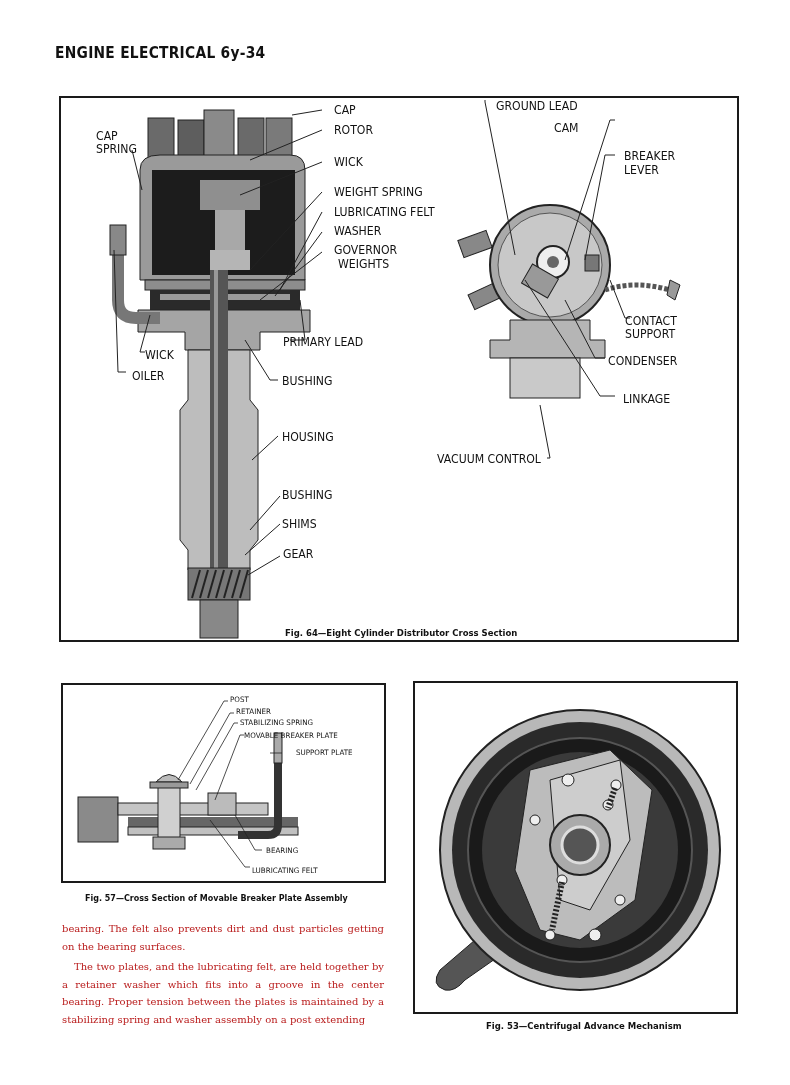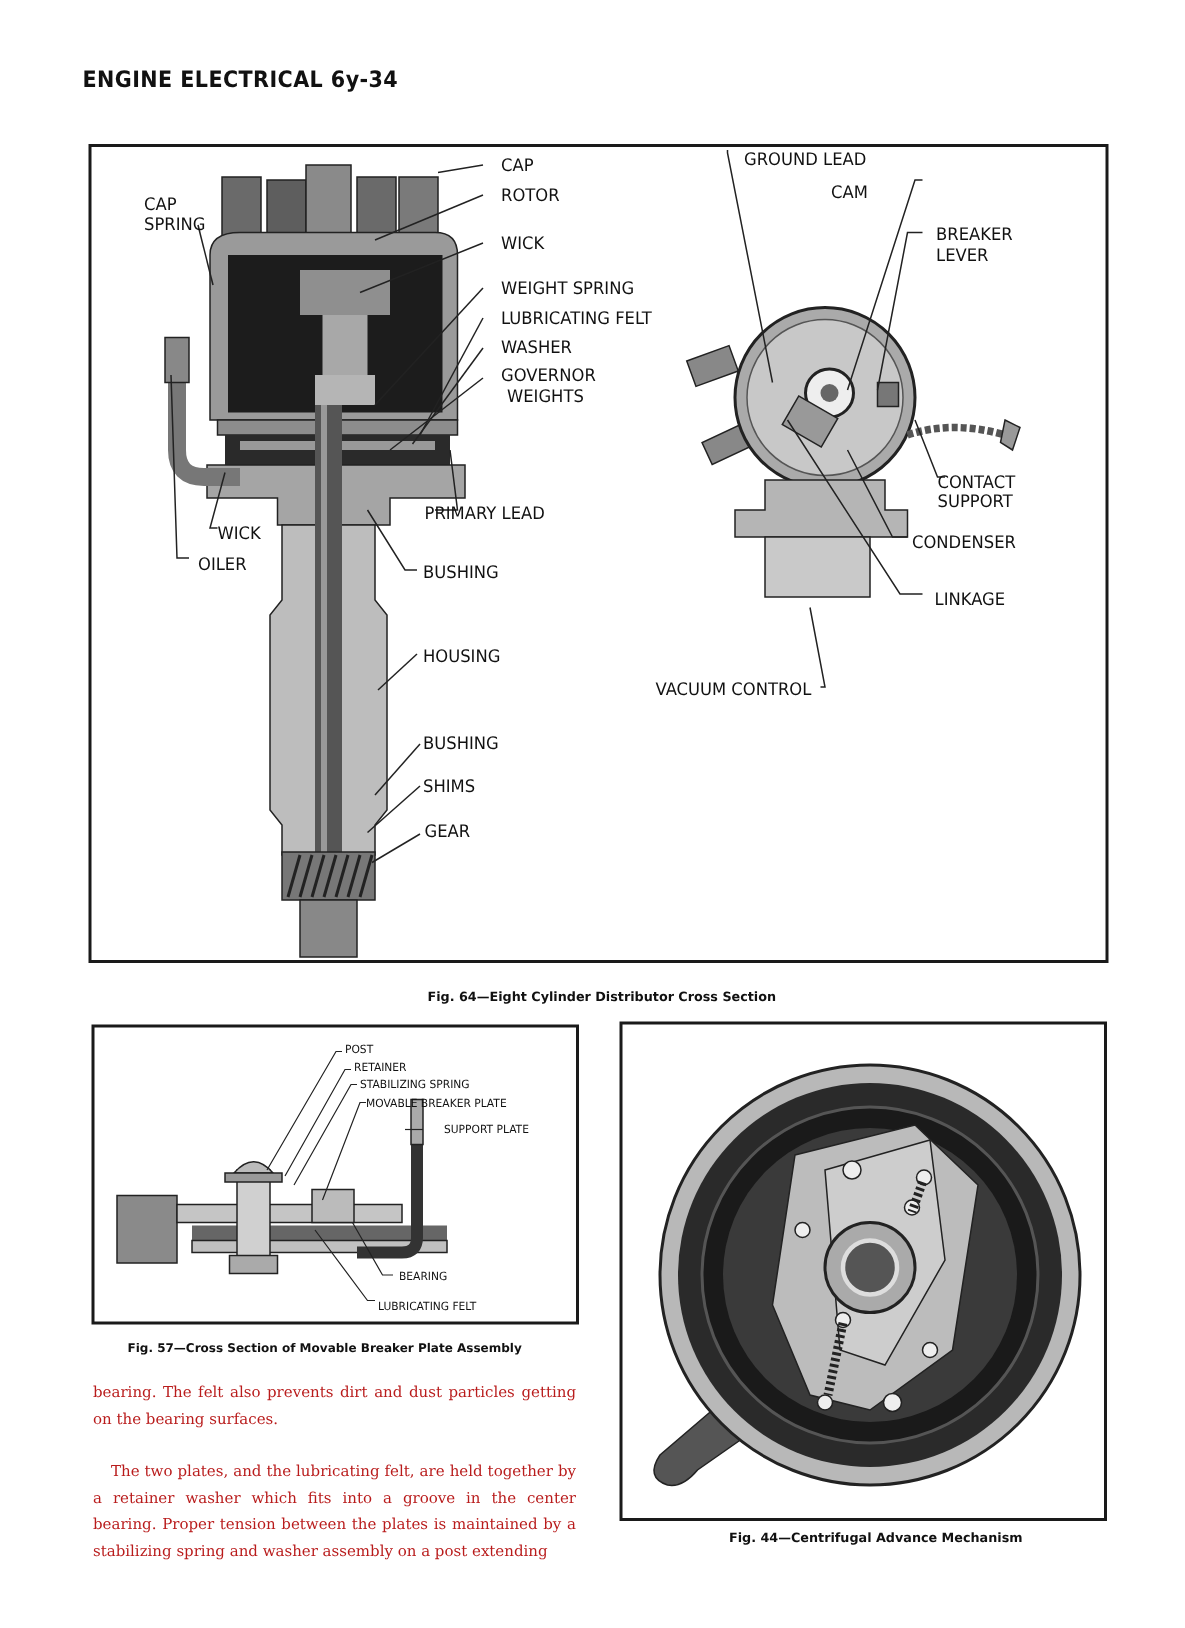--- a/index.html
+++ b/index.html
@@ -11,21 +11,21 @@
   .frame { border: 2px solid #1a1a1a; box-sizing: border-box; background: #fff; }
   .lbl { position: absolute; font-family: "DejaVu Sans", sans-serif; font-size: 11.5px; color: #111;
          white-space: nowrap; line-height: 13px; transform: scaleX(0.95); transform-origin: left; }
   .lbl.small { font-size: 7.5px; line-height: 10px; }
   .caption { position: absolute; font-family: "DejaVu Sans", sans-serif; font-weight: bold; font-size: 8.5px;
              white-space: nowrap; color: #111; }
   .body-text { position: absolute; left: 62px; top: 920px; width: 322px;
                font-family: "DejaVu Serif", serif; font-size: 10px; line-height: 17.5px; color: #b91c1c;
                text-align: justify; }
   .body-text p { margin: 0; }
-  .body-text p + p { text-indent: 12px; margin-top: 18px; }
+  .body-text p + p { text-indent: 12px; margin-top: 3px; }
   svg { position: absolute; overflow: visible; }
 </style>
 </head>
 <body>
 
 <div class="abs header">ENGINE ELECTRICAL 6y-34</div>
 
 <div class="abs frame" style="left:59px; top:96px; width:680px; height:546px;"></div>
 
 <svg style="left:100px; top:100px;" width="240" height="540" viewBox="0 0 240 540">
@@ -134,21 +134,21 @@
 <div class="lbl" style="left:496px; top:100px;">GROUND LEAD</div>
 <div class="lbl" style="left:554px; top:122px;">CAM</div>
 <div class="lbl" style="left:624px; top:150px;">BREAKER</div>
 <div class="lbl" style="left:624px; top:164px;">LEVER</div>
 <div class="lbl" style="left:625px; top:315px;">CONTACT</div>
 <div class="lbl" style="left:625px; top:328px;">SUPPORT</div>
 <div class="lbl" style="left:608px; top:355px;">CONDENSER</div>
 <div class="lbl" style="left:623px; top:393px;">LINKAGE</div>
 <div class="lbl" style="left:437px; top:453px;">VACUUM CONTROL</div>
 
-<div class="caption" style="left:285px; top:660px;">Fig. 64—Eight Cylinder Distributor Cross Section</div>
+<div class="caption" style="left:285px; top:628px;">Fig. 64—Eight Cylinder Distributor Cross Section</div>
 
 <div class="abs frame" style="left:61px; top:683px; width:325px; height:200px;"></div>
 
 <svg style="left:78px; top:745px;" width="200" height="120" viewBox="0 0 200 120">
   <rect x="0" y="52" width="40" height="45" fill="#8a8a8a" stroke="#222"></rect>
   <rect x="40" y="58" width="150" height="12" fill="#c5c5c5" stroke="#222"></rect>
   <rect x="50" y="72" width="170" height="10" fill="#666"></rect>
   <rect x="50" y="82" width="170" height="8" fill="#c0c0c0" stroke="#222"></rect>
   <rect x="80" y="35" width="22" height="62" fill="#d0d0d0" stroke="#222"></rect>
   <path d="M78 37 Q91 22 104 37 Z" fill="#bbb" stroke="#222"></path>
@@ -205,13 +205,13 @@
       <circle cx="200" cy="210" r="5"></circle>
     <circle cx="175" cy="245" r="6"></circle>
       <circle cx="130" cy="245" r="5"></circle>
     <circle cx="142" cy="190" r="5"></circle>
       <circle cx="188" cy="115" r="5"></circle>
   </g>
   <path d="M195 98 L188 118" stroke="#222" stroke-width="6" stroke-dasharray="2 2"></path>
   <path d="M142 192 L132 240" stroke="#222" stroke-width="6" stroke-dasharray="2 2"></path>
 </svg>
 
-<div class="caption" style="left:486px; top:1021px;">Fig. 44—Centrifugal Advance Mechanism</div>
+<div class="caption" style="left:486px; top:1021px;">Fig. 53—Centrifugal Advance Mechanism</div>
 
 </body></html>

